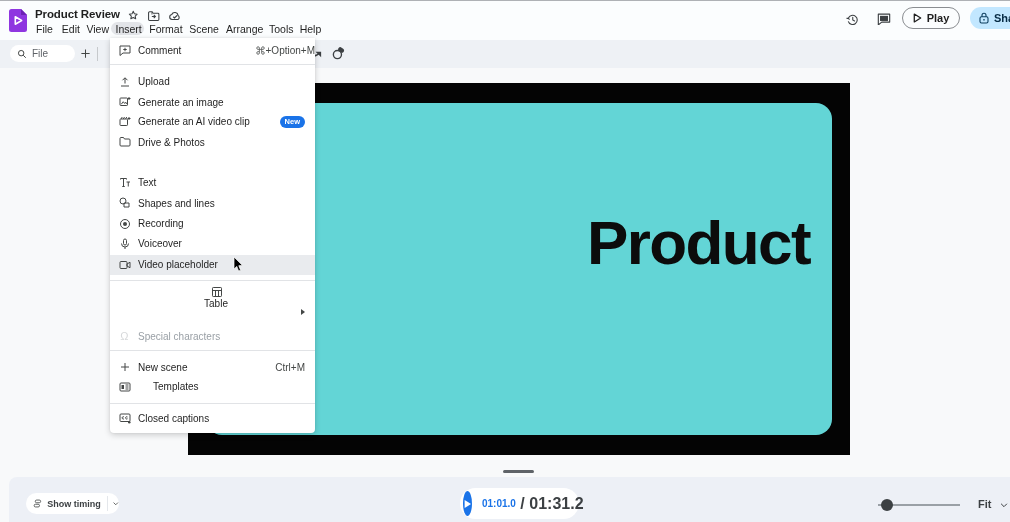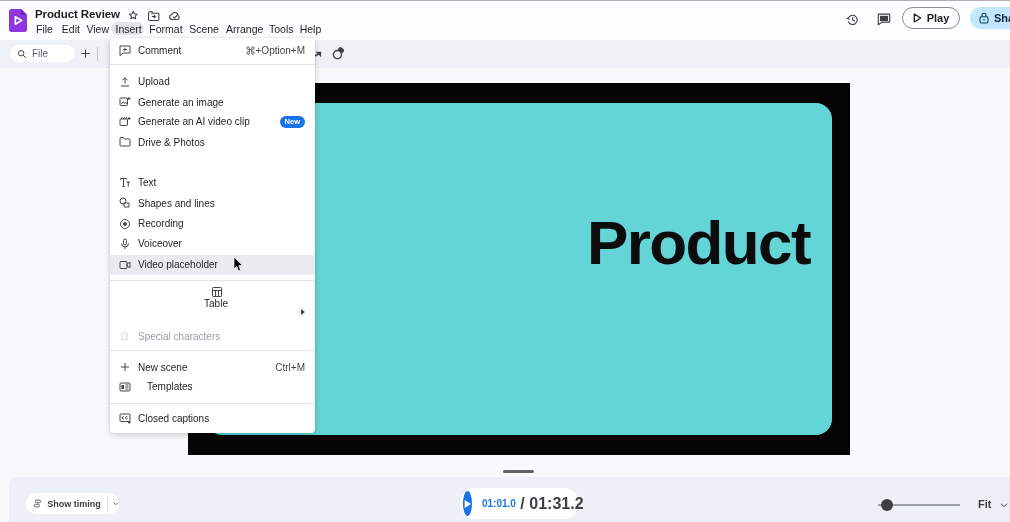--- a/index.html
+++ b/index.html
@@ -146,21 +146,21 @@
     <div class="abs" style="left:0;top:312.4px;width:205px;height:1px;background:#e1e3e6;"></div>
     <div class="abs" style="left:0;top:364.7px;width:205px;height:1px;background:#e1e3e6;"></div>
     <div class="abs" style="left:0;top:2.8000000000000007px;width:205px;height:20.4px;display:flex;align-items:center;">
       <span style="width:12px;height:12px;margin-left:9px;display:flex;">
         <svg width="12" height="12" viewBox="0 0 24 24" fill="none" stroke="#444746" stroke-width="2">
           <path d="M2 2 h20 v14 h-14 l-6 5 z" stroke-linejoin="round"></path>
           <path d="M12 5.5 v7 M8.5 9 h7"></path>
         </svg>
       </span>
       <span style="margin-left:7px;">Comment</span>
-      <span style="margin-left:auto;margin-right:10px;color:#444746;display:flex;align-items:center;">
+      <span style="margin-left:auto;color:#444746;display:flex;align-items:center;">
         <svg width="9" height="9" viewBox="0 0 24 24" fill="none" stroke="#444746" stroke-width="2">
           <path d="M9 9 V5.5 A3.5 3.5 0 1 0 5.5 9 H9 M9 9 h6 M15 9 V5.5 A3.5 3.5 0 1 1 18.5 9 H15 M15 9 v6 M15 15 h3.5 A3.5 3.5 0 1 1 15 18.5 V15 M9 15 H5.5 A3.5 3.5 0 1 0 9 18.5 V15 M9 15 V9"></path>
         </svg>
         <span style="margin-left:1px;">+Option+M</span>
       </span>
     </div>
     <div class="abs" style="left:0;top:33.8px;width:205px;height:20.4px;display:flex;align-items:center;">
       <span style="width:12px;height:12px;margin-left:9px;display:flex;">
         <svg width="12" height="12" viewBox="0 0 24 24" fill="none" stroke="#444746" stroke-width="2">
           <path d="M12 15 V4 M7 8.5 l5-5 5 5" stroke-linejoin="round"></path>
@@ -271,21 +271,21 @@
       <span style="margin-left:auto;margin-right:10px;color:#444746;">Ctrl+M</span>
     </div>
     <div class="abs" style="left:0;top:338.7px;width:205px;height:20.4px;display:flex;align-items:center;">
       <span style="width:12px;height:12px;margin-left:9px;display:flex;">
         <svg width="12" height="12" viewBox="0 0 24 24" fill="none" stroke="#444746" stroke-width="2">
           <rect x="2" y="4" width="20" height="16" rx="2"></rect>
           <rect x="5" y="8" width="5" height="8" fill="#444746" stroke="none"></rect>
           <path d="M13 8 h6 M13 12 h6 M13 16 h6"></path>
         </svg>
       </span>
-      <span style="margin-left:16px;">Templates</span>
+      <span style="margin-left:22px;">Templates</span>
     </div>
     <div class="abs" style="left:0;top:370.3px;width:205px;height:20.4px;display:flex;align-items:center;">
       <span style="width:12px;height:12px;margin-left:9px;display:flex;">
         <svg width="12" height="12" viewBox="0 0 24 24" fill="none" stroke="#444746" stroke-width="2">
           <rect x="2" y="4" width="20" height="15" rx="2"></rect>
           <path d="M10 10 a2.3 2.3 0 1 0 0 3.5 M17 10 a2.3 2.3 0 1 0 0 3.5"></path>
           <circle cx="20.5" cy="20.5" r="2.5" fill="#444746" stroke="none"></circle>
         </svg>
       </span>
       <span style="margin-left:7px;">Closed captions</span>

